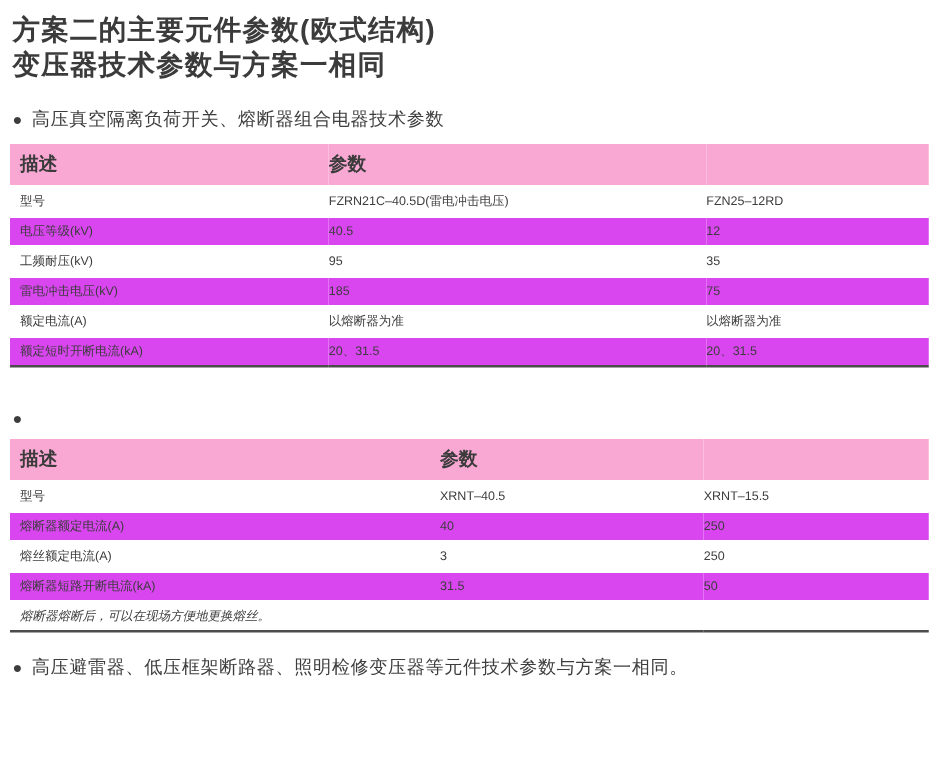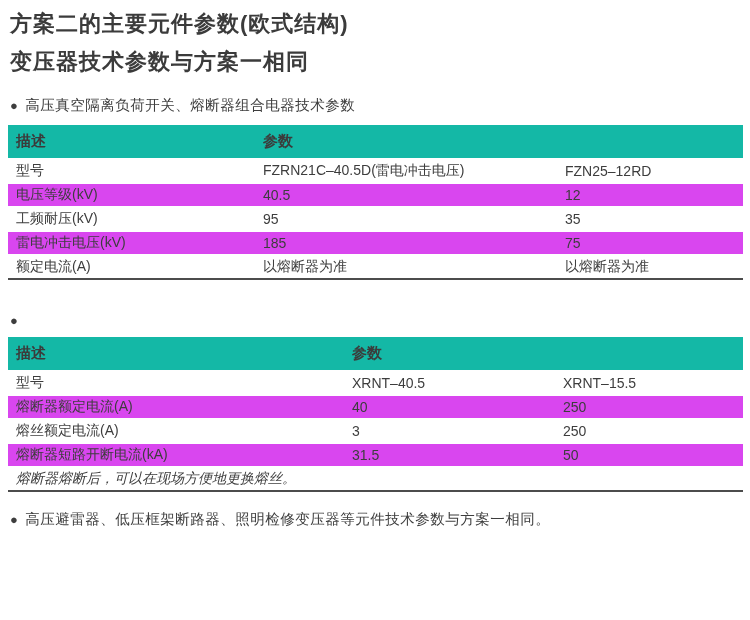--- a/index.html
+++ b/index.html
@@ -18,21 +18,21 @@
     overflow: hidden;
   }
   .title-line {
     font-size: 22px;
     font-weight: 700;
     color: #3b3b3b;
     letter-spacing: 1px;
     margin: 0 0 0 2px;
     line-height: 28px;
   }
-  .title-line + .title-line { margin-top: 10px; }
+  .title-line + .title-line { }
 
   .bullet-line {
     display: flex;
     align-items: center;
     font-size: 14.5px;
     color: #3d3d3d;
     letter-spacing: 0.5px;
     margin: 0 0 0 2px;
   }
   .bullet-line .dot {
@@ -49,30 +49,30 @@
     border-collapse: collapse;
     table-layout: fixed;
     width: 735px;
     margin-top: 10px;
     border-bottom: 2px solid #4c4c4c;
   }
   table.data-table th,
   table.data-table td {
     text-align: left;
     vertical-align: middle;
-    font-size: 14px;
+    font-size: 10px;
     padding: 0 0 0 0;
     white-space: nowrap;
     overflow: hidden;
     border-bottom: 2px solid #ffffff;
   }
   table.data-table th:first-child,
   table.data-table td:first-child { padding-left: 8px; }
   table.data-table thead th {
-    background: #14b8a6;
+    background: #f9a8d4;
     height: 34px;
     font-size: 15px;
     font-weight: 700;
     color: #3b3b3b;
     font-family: Liberation Mono, monospace;
   }
   table.data-table tbody td { height: 24px; background: #ffffff; }
   table.data-table tbody tr.alt td { background: #d946ef; }
   table.data-table tbody tr:last-child td { border-bottom: none; }
   td.note-cell { padding-left: 8px; font-style: italic; }
@@ -122,20 +122,25 @@
       <tr class="alt">
         <td>雷电冲击电压(kV)</td>
         <td>185</td>
         <td>75</td>
       </tr>
       <tr>
         <td>额定电流(A)</td>
         <td>以熔断器为准</td>
         <td>以熔断器为准</td>
       </tr>
+      <tr class="alt">
+        <td>额定短时开断电流(kA)</td>
+        <td>20、31.5</td>
+        <td>20、31.5</td>
+      </tr>
     </tbody>
   </table>
 
   <div class="bullet-line bullet-section2">
     <span class="dot">●</span>
   </div>
 
   <table class="data-table">
     <colgroup>
         <col style="width:344px">

